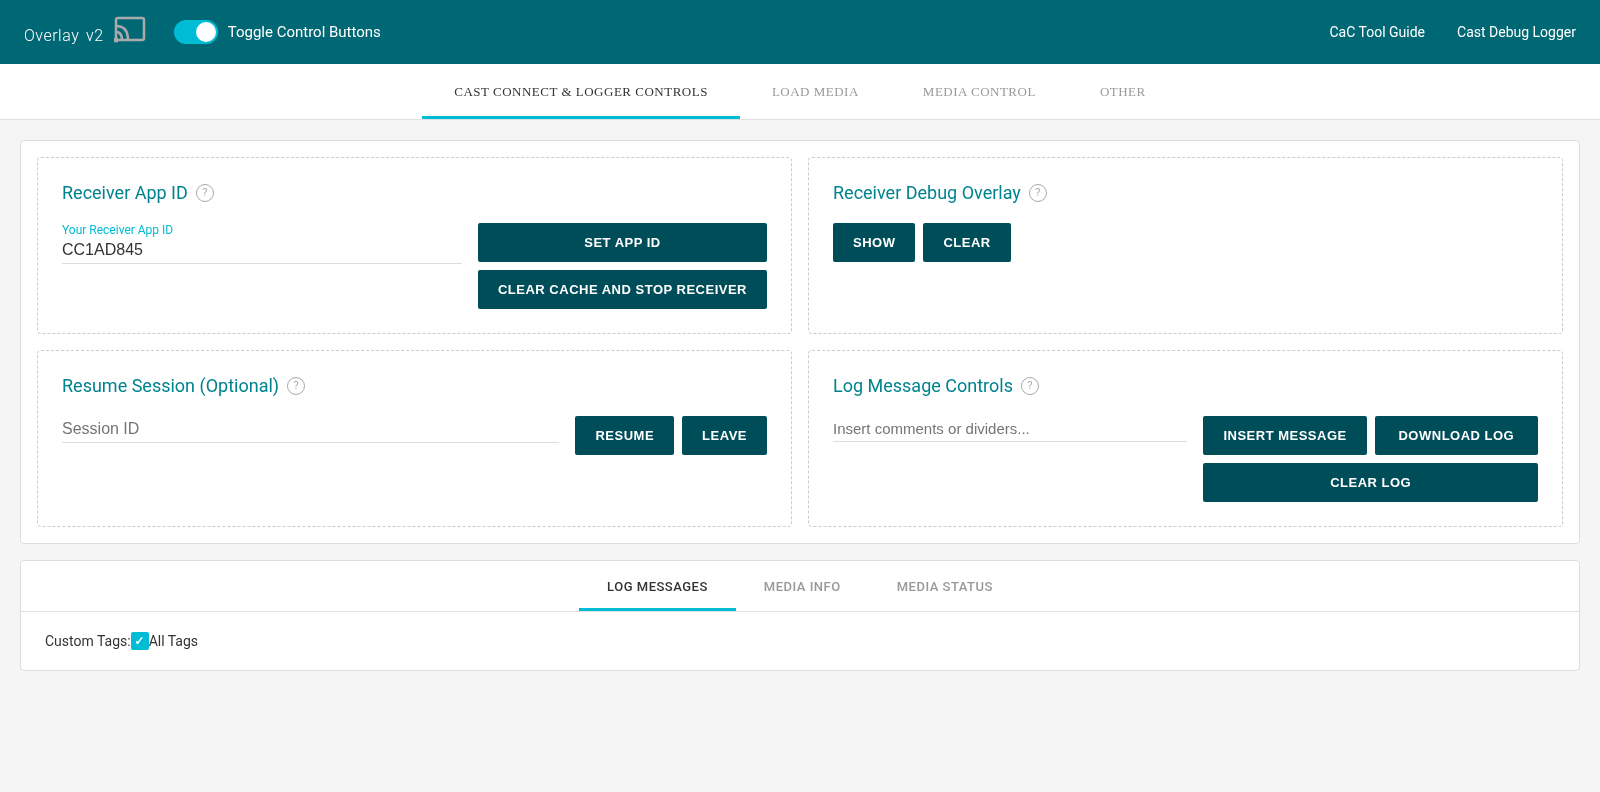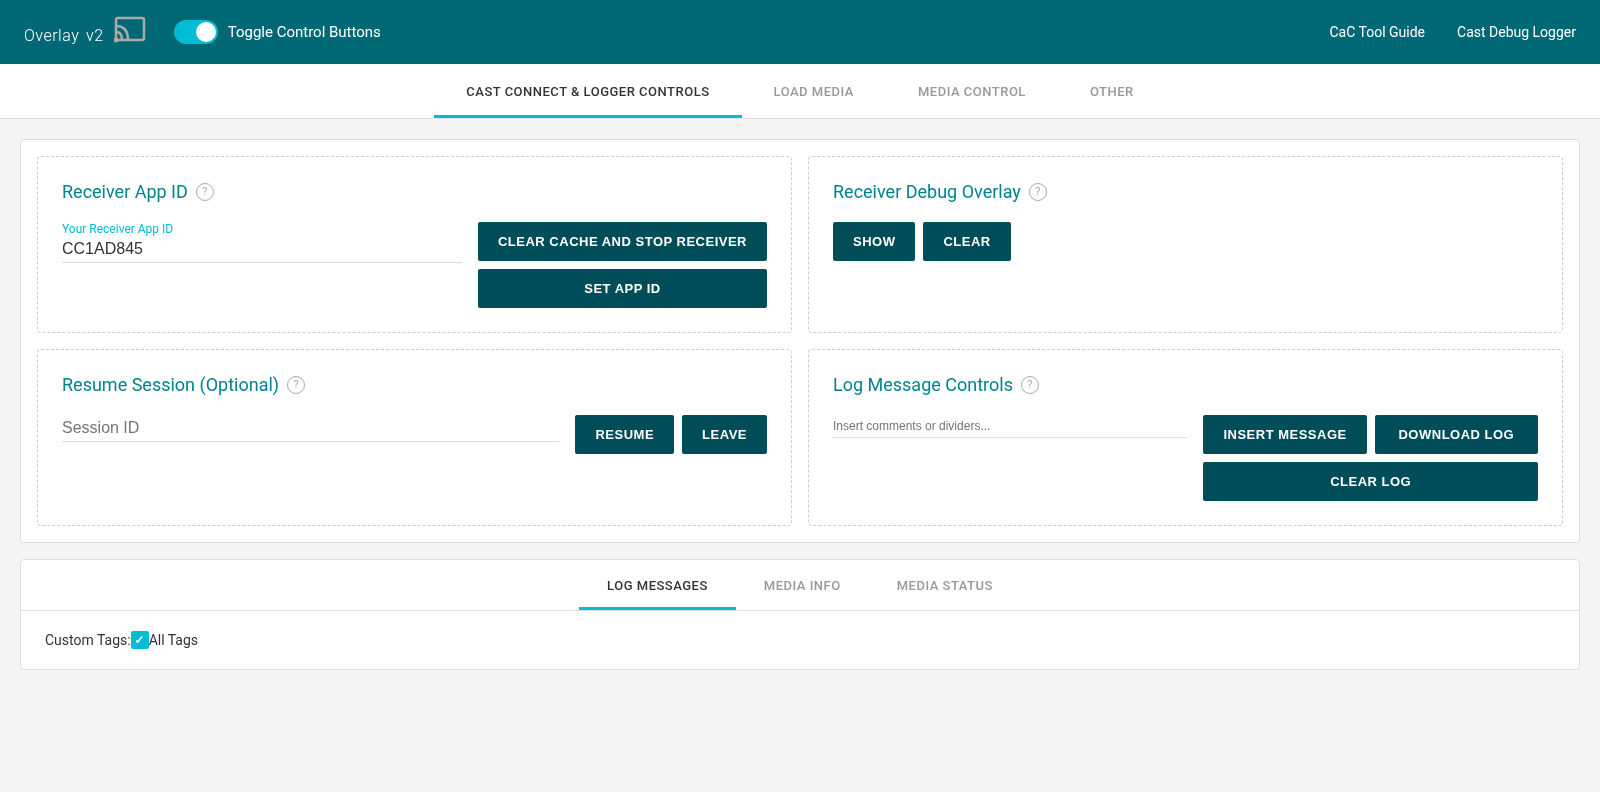--- a/index.html
+++ b/index.html
@@ -70,20 +70,21 @@
     }
 
     
     .tab-bar {
       background: white;
       display: flex;
       justify-content: center;
       gap: 0;
       border-bottom: 1px solid #e0e0e0;
       padding: 0 40px;
+      font-family: Liberation Serif, serif;
     }
     .tab {
       padding: 20px 32px 16px;
       font-size: 13px;
       font-weight: 500;
       color: #999;
       cursor: pointer;
       border-bottom: 3px solid transparent;
       letter-spacing: 0.5px;
       text-transform: uppercase;
@@ -250,21 +251,21 @@
     .log-controls-body {
       display: flex;
       align-items: flex-start;
       gap: 16px;
     }
     .log-input {
       flex: 1;
       border: none;
       border-bottom: 1px solid #ddd;
       padding: 4px 0;
-      font-size: 12px;
+      font-size: 15px;
       color: #999;
       outline: none;
       background: transparent;
     }
     .log-buttons {
       display: grid;
       grid-template-columns: 1fr 1fr;
       gap: 8px;
     }
     .log-buttons .btn-full {
@@ -312,22 +313,22 @@
       <div class="card-title">
         <span>Receiver App ID</span>
         <span class="help-icon">?</span>
       </div>
       <div class="card-body">
         <div class="card-body-field">
           <div class="field-label">Your Receiver App ID</div>
           <input class="field-input" type="text" value="CC1AD845" style="">
         </div>
         <div class="card-actions">
+          <button class="btn">SET APP ID</button>
           <button class="btn">CLEAR CACHE AND STOP RECEIVER</button>
-          <button class="btn">SET APP ID</button>
         </div>
       </div>
     </div>
 
     <div class="card">
       <div class="card-title">
         <span>Receiver Debug Overlay</span>
         <span class="help-icon">?</span>
       </div>
       <div class="btn-row">

